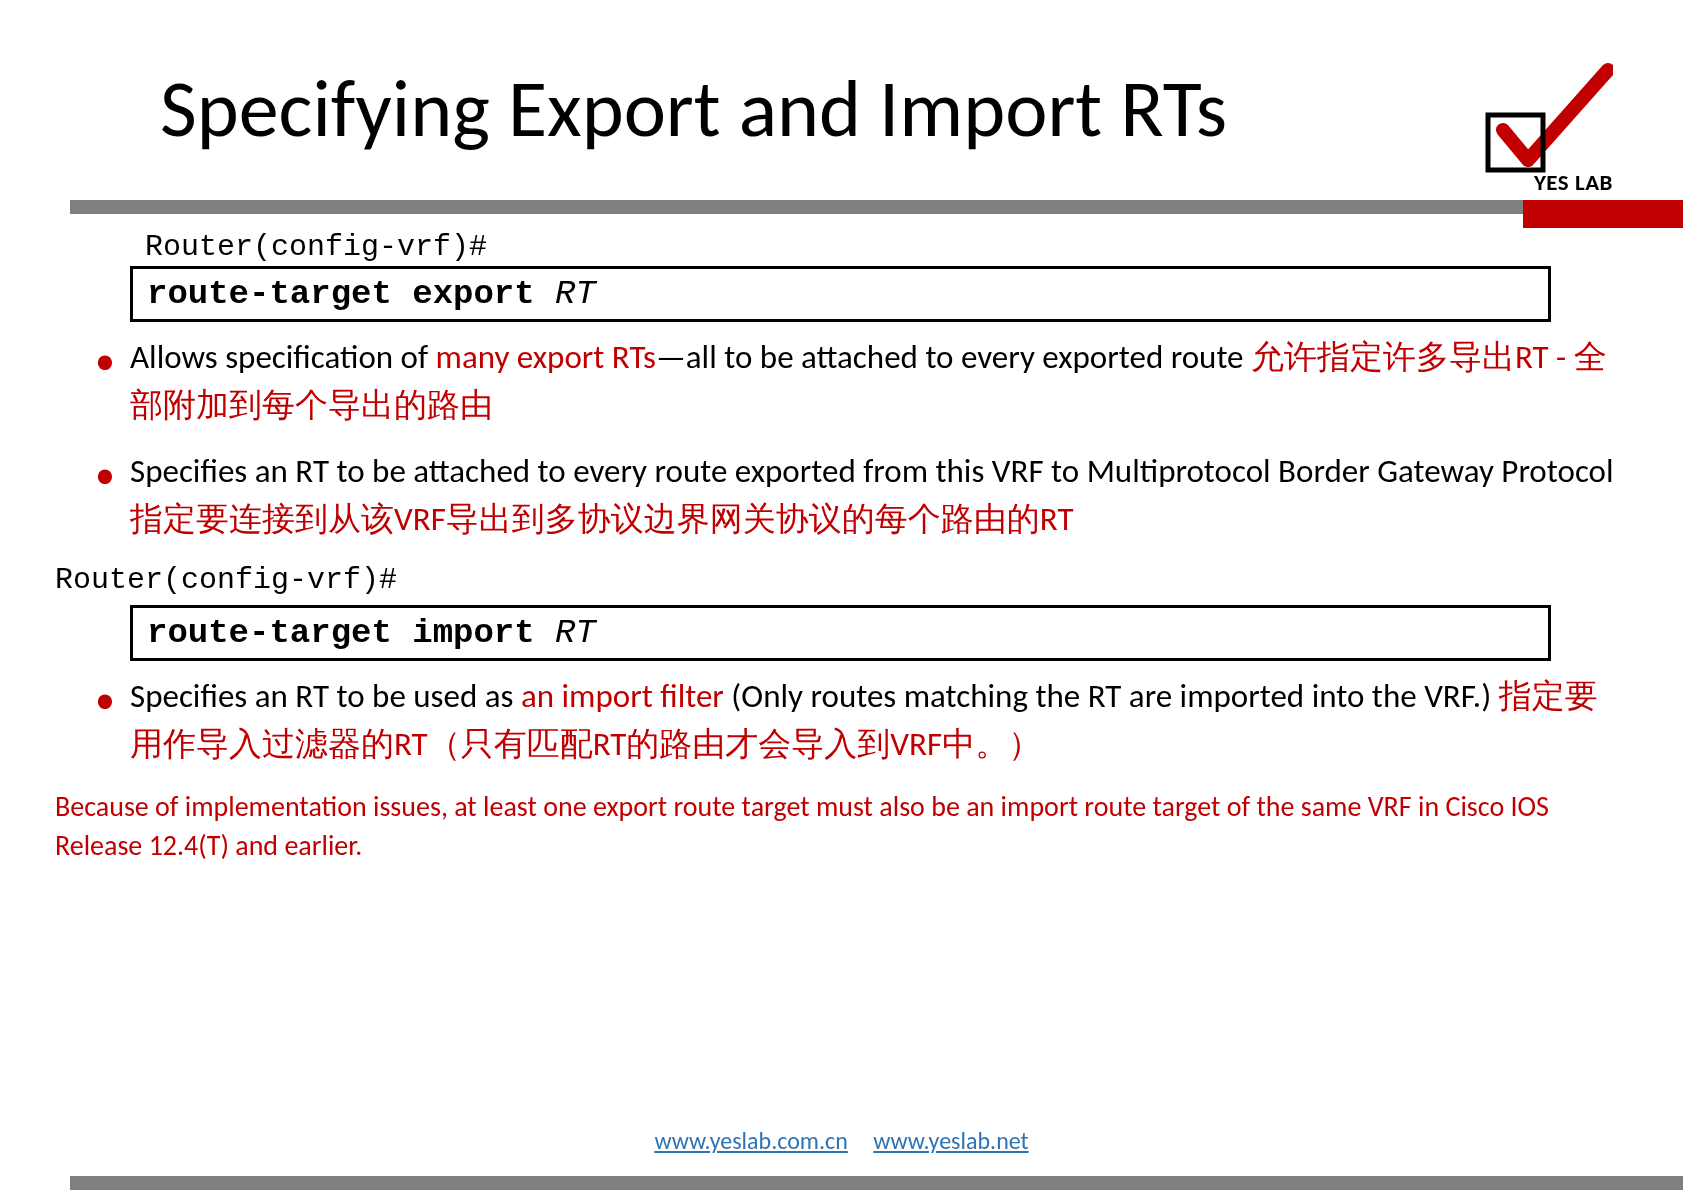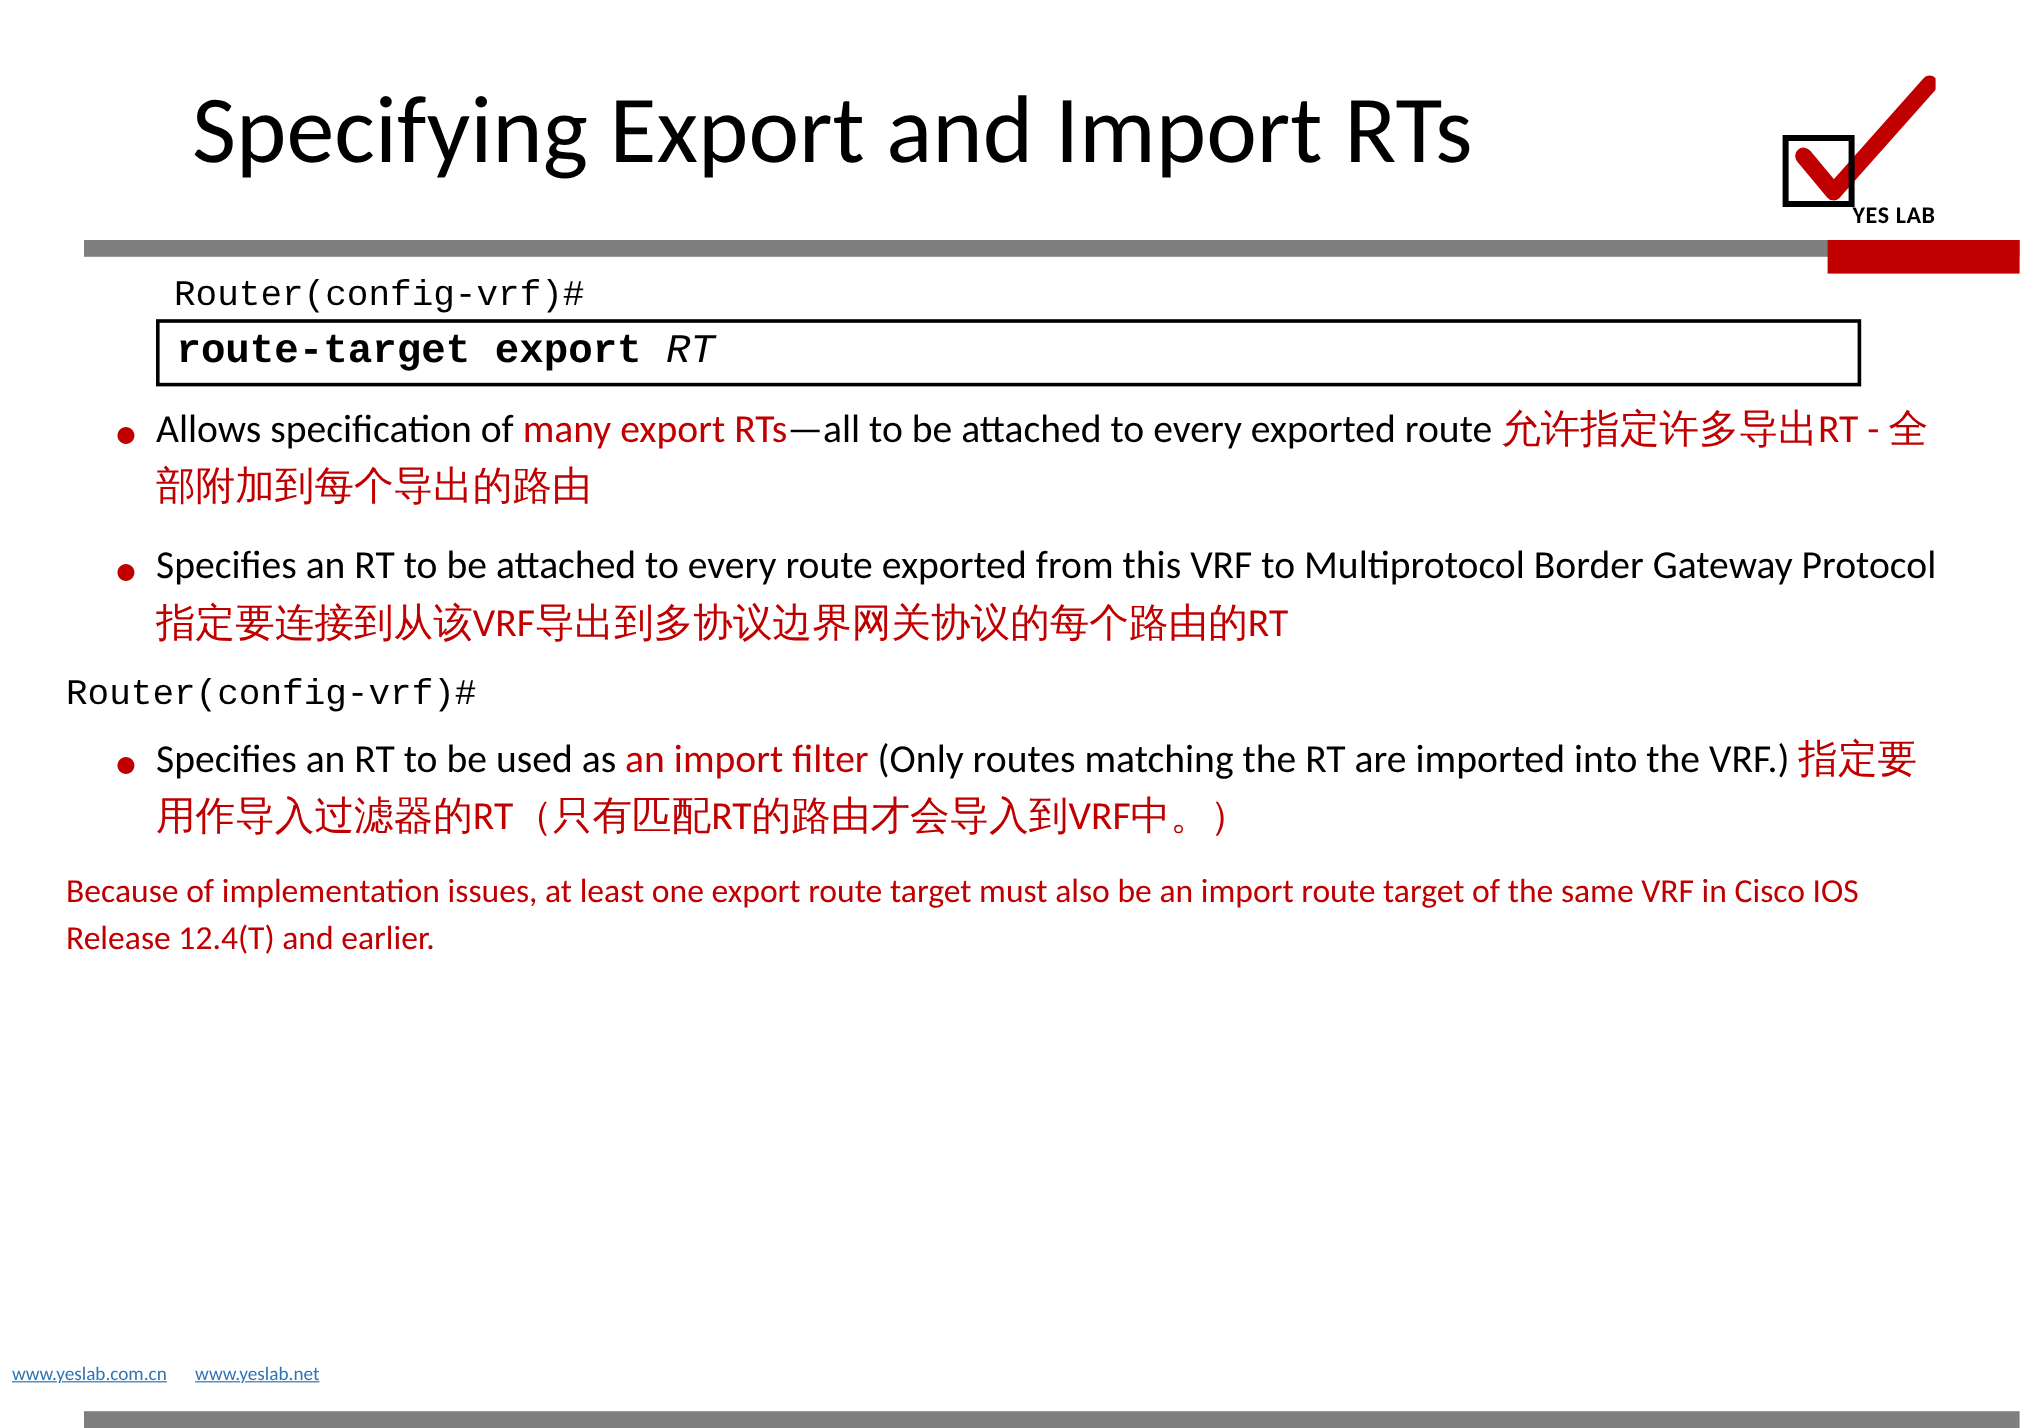--- a/index.html
+++ b/index.html
@@ -113,39 +113,39 @@
       margin-top: 16px;
       line-height: 1.4;
       margin-left: 0;
       margin-right: 60px;
     }
     .links {
       position: absolute;
       bottom: 35px;
       left: 0;
       right: 0;
-      text-align: left;
-      font-size: 16px;
+      text-align: center;
+      font-size: 24px;
     }
     .links a {
       color: #2e74b5;
       text-decoration: underline;
       margin: 0 10px;
     }
     .bottom-bar {
       position: absolute;
       bottom: 0;
       left: 70px;
       right: 0;
       height: 14px;
       background: #7f7f7f;
     }
     .yeslab-text {
       font-weight: 700;
-      font-size: 20px;
+      font-size: 23px;
       letter-spacing: 0.5px;
     }
   </style>
 </head>
 <body>
 
 <div class="slide">
 
   <div class="title-area">
     <h1 class="title">Specifying Export and Import RTs</h1>
@@ -171,20 +171,23 @@
     <ul class="bullets">
       <li>
         <span>Allows specification of </span><span class="red">many export RTs</span><span>—all to be attached to every  exported route </span><span class="red">允许指定许多导出RT - 全部附加到每个导出的路由</span>
       </li>
       <li>
         <span>Specifies an RT to be attached to every route exported from this VRF  to Multiprotocol Border Gateway Protocol  </span><span class="red">指定要连接到从该VRF导出到多协议边界网关协议的每个路由的RT</span>
       </li>
     </ul>
 
     <div class="prompt-left">Router(config-vrf)#</div>
+    <div class="code-box">
+      <span class="cmd">route-target import </span><span class="param">RT</span>
+    </div>
 
     <ul class="bullets">
       <li>
         <span>Specifies an RT to be used as </span><span class="red">an import filter</span><span> (Only routes matching the RT are imported into the VRF.) </span><span class="red">指定要用作导入过滤器的RT（只有匹配RT的路由才会导入到VRF中。）</span>
       </li>
     </ul>
 
     <div class="footnote">Because of implementation issues, at least one export route target must also be an import  route target of the same VRF in Cisco IOS Release 12.4(T) and earlier.</div>
 
   </div>

